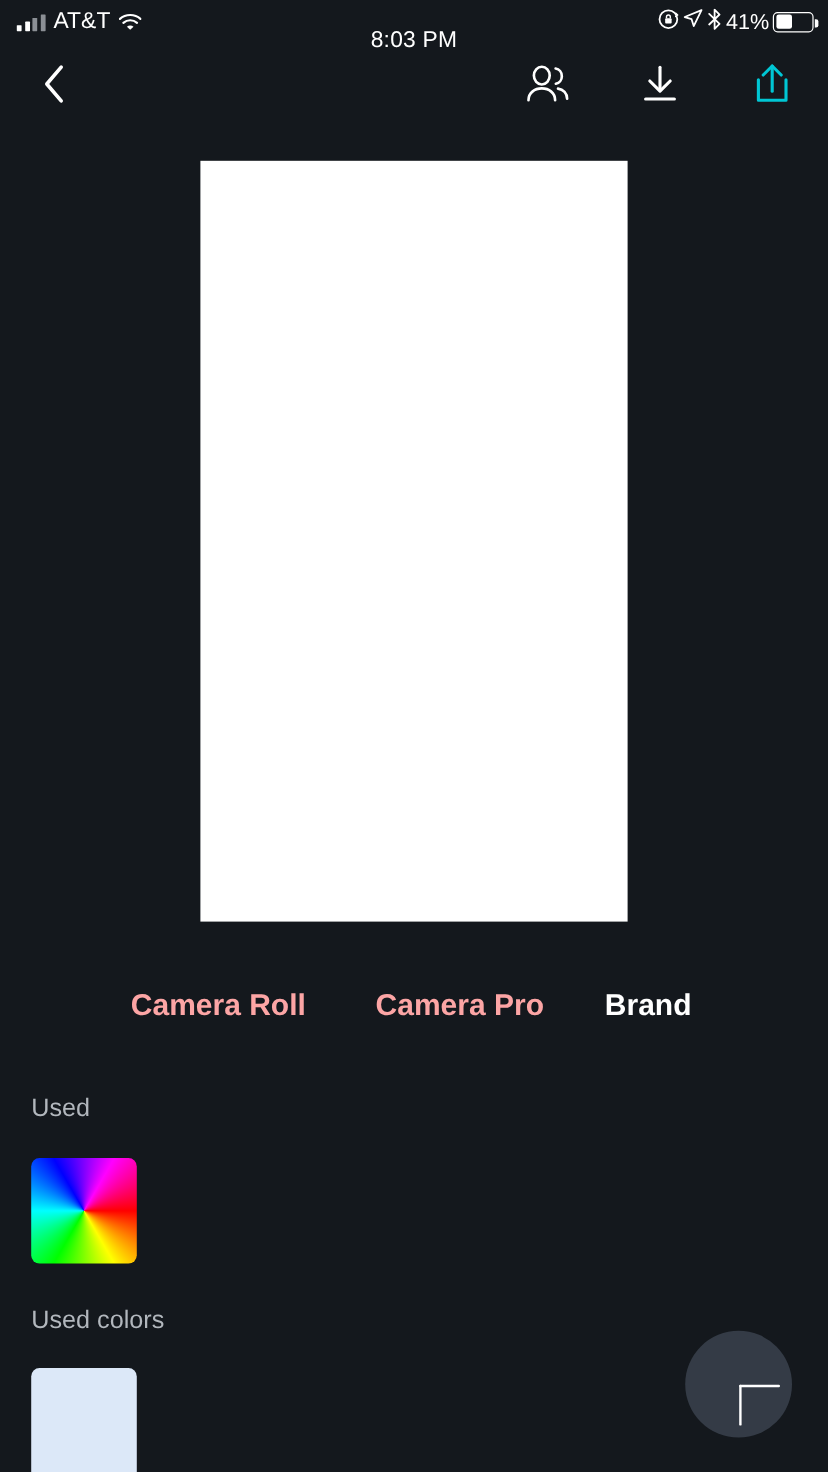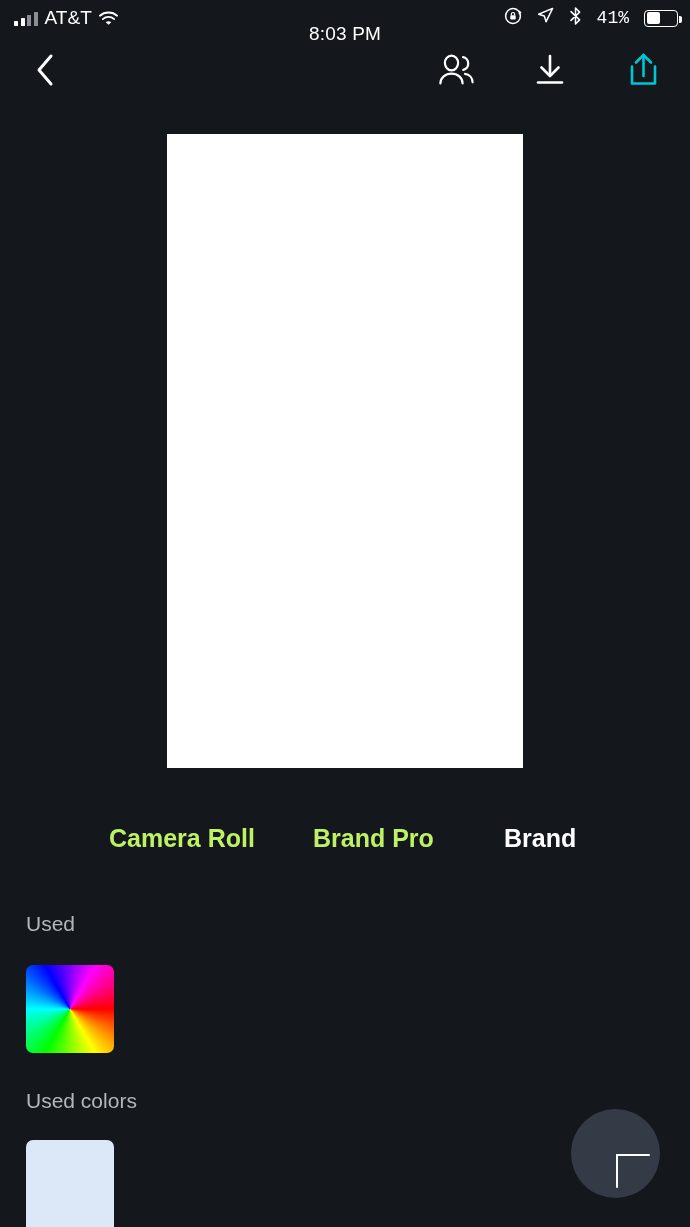--- a/index.html
+++ b/index.html
@@ -35,21 +35,21 @@
   .carrier { font-size:19px; letter-spacing:0.1px; }
   .wifi { width:19px; height:15px; display:block; }
 
   .sb-time {
     position:absolute; left:50%; transform:translateX(-50%);
     font-size:19px; font-weight:400; letter-spacing:0.2px;margin-top:32px;
   }
 
   .sb-right {
     position:absolute; right:12px;
-    display:flex; align-items:center; gap:15px;font-family:Liberation Mono, monospace;
+    display:flex; align-items:center; gap:3px;
   }
   .batt-pct { font-size:18px; }
   .battery {
     position:relative; width:34px; height:17px;
     border:1.6px solid #ffffff; border-radius:4px;
   }
   .battery .fill {
     position:absolute; top:1.6px; left:1.6px; bottom:1.6px;
     width:39%; background:#ffffff; border-radius:2px;
   }
@@ -83,21 +83,21 @@
   }
 
   
   .tabs {
     position:absolute; top:824px; left:0;
     width:690px; height:46px;
   }
   .tab {
     position:absolute; top:0;
     font-size:25px; font-weight:bold;
-    color:#bef264;
+    color:#fca5a5;
     white-space:nowrap;
     cursor:pointer;
   }
   .tab.active { color:#ffffff; }
   #tab-0 { left:109px; }
   #tab-1 { left:313px; }
   #tab-2 { left:504px; }
 
   
   .section-label {
@@ -238,21 +238,21 @@
           <path d="M5 14.5v17h23v-17" stroke="#00c6d4" stroke-width="2.6" stroke-linecap="round" stroke-linejoin="round"></path>
         </svg>
       </span>
     </div>
   </div>
 
   <div class="canvas"></div>
 
   <div class="tabs">
     <div class="tab" id="tab-0">Camera Roll</div>
-    <div class="tab" id="tab-1">Brand Pro</div>
+    <div class="tab" id="tab-1">Camera Pro</div>
     <div class="tab active" id="tab-2">Brand</div>
   </div>
 
   <div class="section-label" id="label-used">Used</div>
   <div class="swatch" id="swatch-wheel"></div>
 
   <div class="section-label" id="label-brand">Used colors</div>
   <div class="swatch" id="swatch-brand" style="background: rgb(220, 232, 248);"></div>
 
   <div class="fab" style="background: rgb(52, 59, 70);">

